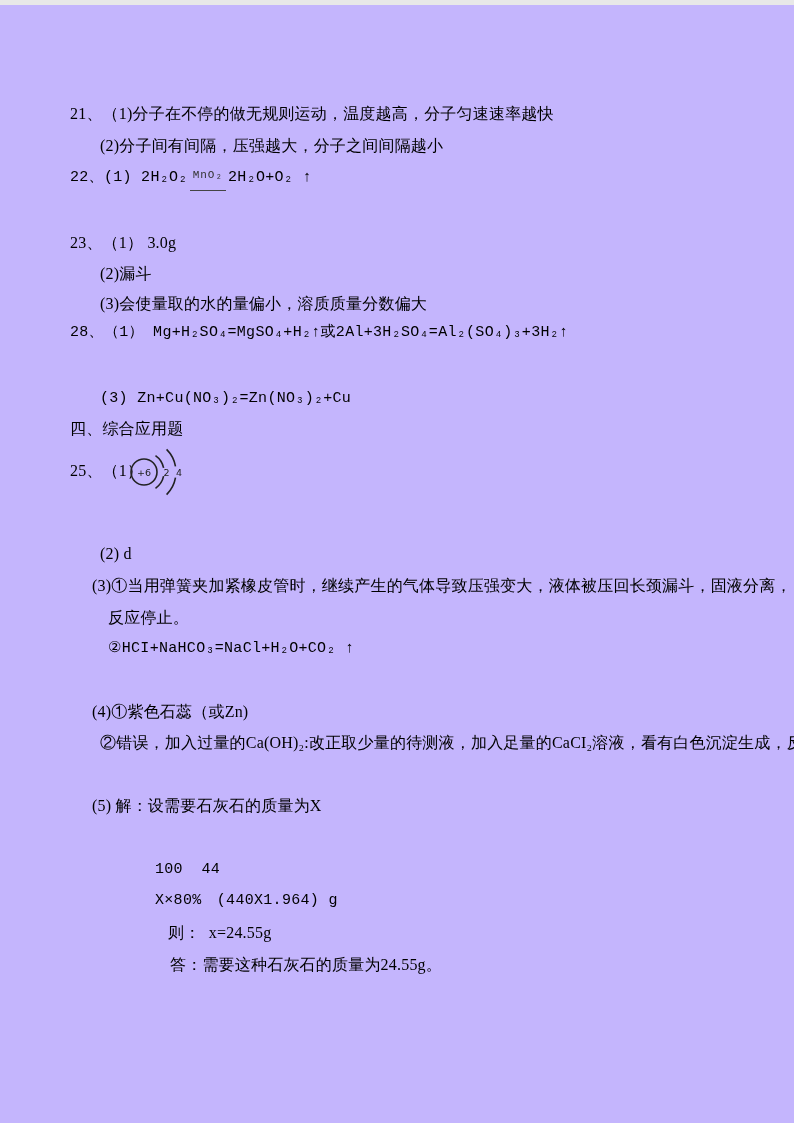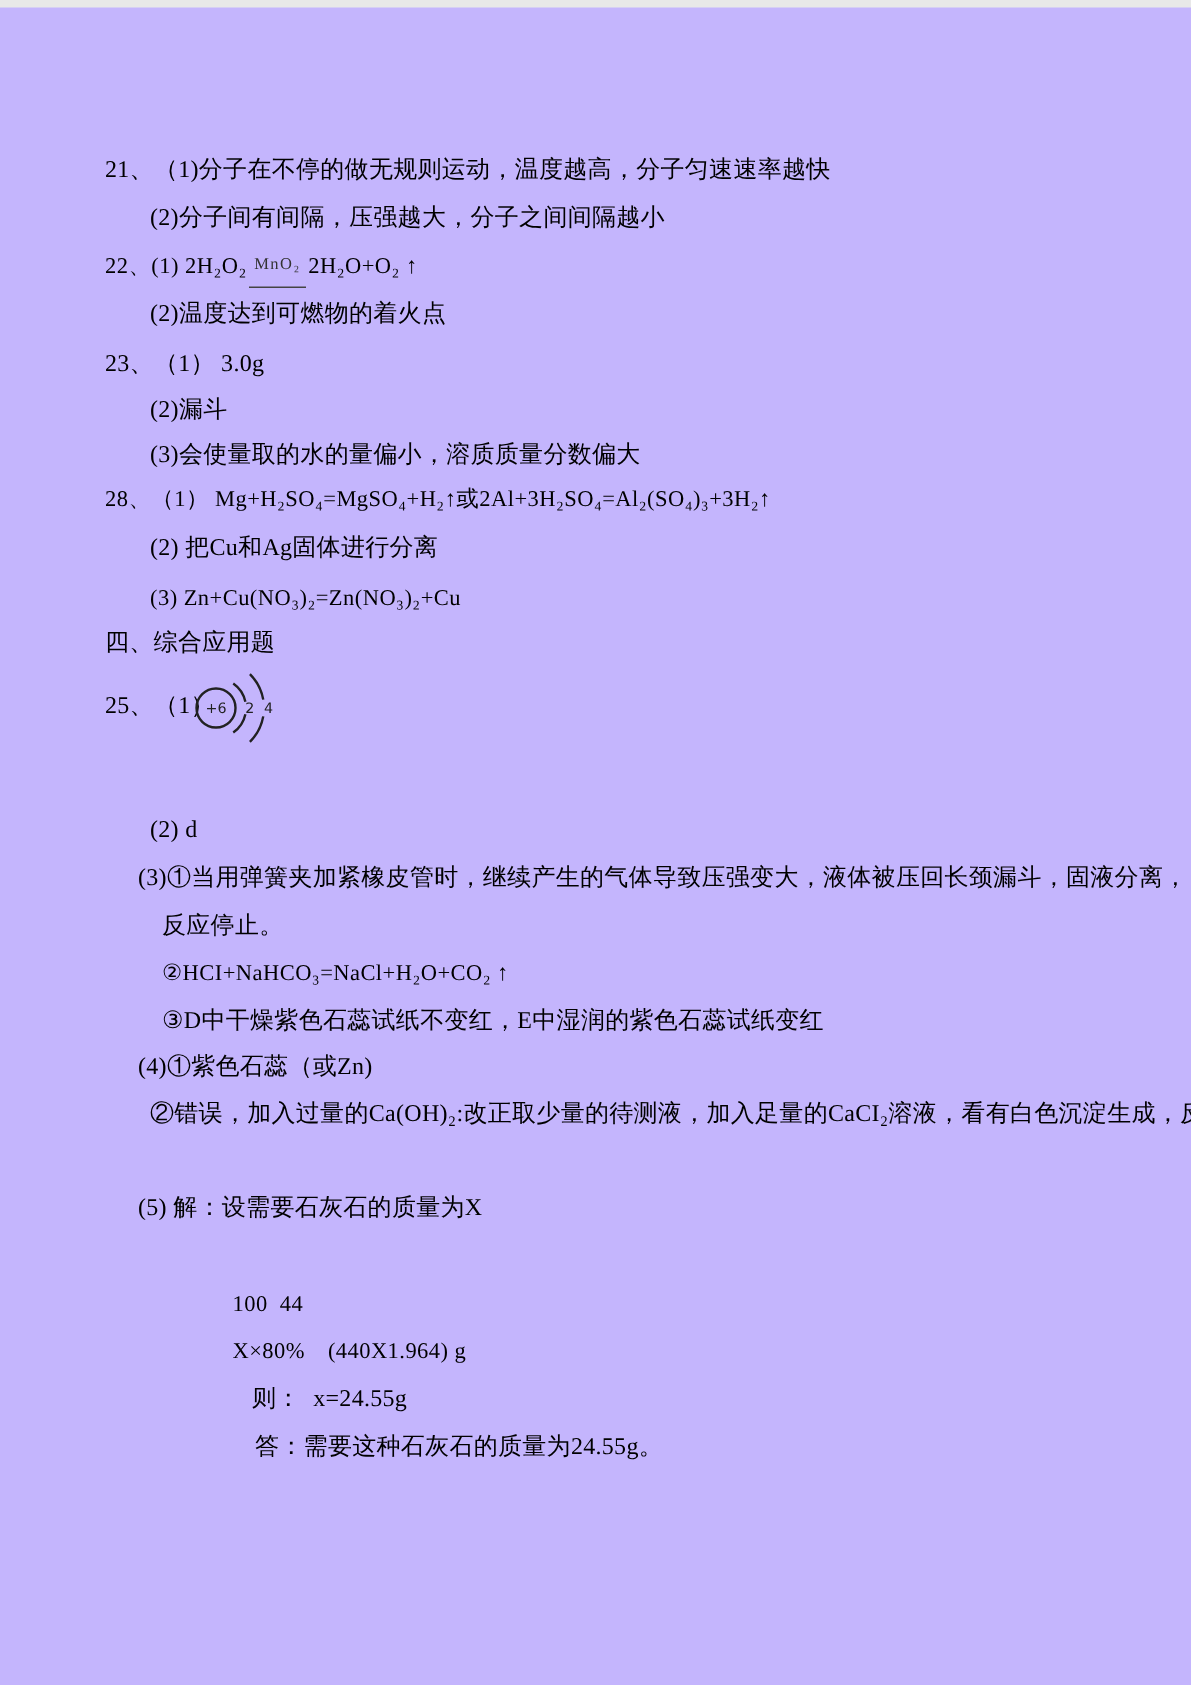--- a/index.html
+++ b/index.html
@@ -15,20 +15,21 @@
   .line{
     position:absolute;
     font-size:16px;
     line-height:22px;
     white-space:pre;
     letter-spacing:0.2px;
   }
   .eq{
     font-size:15px;
     letter-spacing:0.3px;
+    font-family:Liberation Mono, monospace;
   }
   .cond{
     display:inline-block;
     border-bottom:1px solid #444;
     margin:0 2px;
     padding:0 3px 1px 3px;
     vertical-align:baseline;
   }
   .cond-text{
     font-size:11px;
@@ -48,28 +49,26 @@
 </head>
 <body>
 
 <div class="page">
 
   <div class="line" style="top:98px;left:70px">21、（1)分子在不停的做无规则运动，温度越高，分子匀速速率越快</div>
   <div class="line" style="top:130px;left:100px">(2)分子间有间隔，压强越大，分子之间间隔越小</div>
 
   <div class="line eq" style="top:162px;left:70px"><span>22、(1) 2H₂O₂</span><span class="cond"><span class="cond-text">MnO₂</span></span><span>2H₂O+O₂ ↑</span></div>
 
-  <div class="line" style="top:194px;left:100px">(2)温度达到可燃物的着火点</div>
 
   <div class="line" style="top:227px;left:70px">23、（1） 3.0g</div>
   <div class="line" style="top:258px;left:100px">(2)漏斗</div>
   <div class="line" style="top:288px;left:100px">(3)会使量取的水的量偏小，溶质质量分数偏大</div>
 
   <div class="line eq" style="top:317px;left:70px">28、（1） Mg+H₂SO₄=MgSO₄+H₂↑或2Al+3H₂SO₄=Al₂(SO₄)₃+3H₂↑</div>
-  <div class="line" style="top:350px;left:100px">(2) 把Cu和Ag固体进行分离</div>
   <div class="line eq" style="top:383px;left:100px">(3) Zn+Cu(NO₃)₂=Zn(NO₃)₂+Cu</div>
 
   <div class="line" style="top:413px;left:70px">四、综合应用题</div>
 
   <div class="line" style="top:455px;left:70px">25、（1）</div>
 
   <svg class="atom-svg" width="78" height="66" viewBox="0 0 78 66">
     <circle cx="26" cy="31" r="13" fill="none" stroke="#222" stroke-width="1.6"></circle>
     <text x="26" y="34.5" font-size="9.5" text-anchor="middle" fill="#222">+6</text>
     <path d="M 37.5,14.6 A 20,20 0 0 1 45.6,26.8" fill="none" stroke="#222" stroke-width="1.6"></path>
@@ -78,21 +77,20 @@
     <path d="M 48.6,8.4 A 32,32 0 0 1 57.5,25.4" fill="none" stroke="#222" stroke-width="1.6"></path>
     <path d="M 57.5,36.6 A 32,32 0 0 1 48.6,53.6" fill="none" stroke="#222" stroke-width="1.6"></path>
     <text x="61" y="34.5" font-size="9.5" text-anchor="middle" fill="#222">4</text>
   </svg>
 
   <div class="line" style="top:538px;left:100px">(2) d</div>
 
   <div class="line" style="top:570px;left:92px">(3)①当用弹簧夹加紧橡皮管时，继续产生的气体导致压强变大，液体被压回长颈漏斗，固液分离，</div>
   <div class="line" style="top:602px;left:108px">反应停止。</div>
   <div class="line eq" style="top:633px;left:108px">②HCI+NaHCO₃=NaCl+H₂O+CO₂ ↑</div>
-  <div class="line" style="top:665px;left:108px">③D中干燥紫色石蕊试纸不变红，E中湿润的紫色石蕊试纸变红</div>
 
   <div class="line" style="top:696px;left:92px">(4)①紫色石蕊（或Zn)</div>
   <div class="line" style="top:727px;left:100px">②错误，加入过量的Ca(OH)₂:改正取少量的待测液，加入足量的CaCI₂溶液，看有白色沉淀生成，反</div>
 
   <div class="line" style="top:790px;left:92px">(5) 解：设需要石灰石的质量为X</div>
   <div class="line eq" style="top:854px;left:155px">100  44</div>
   <div class="line eq" style="top:885px;left:155px">X×80%　(440X1.964) g</div>
   <div class="line" style="top:917px;left:168px">则：  x=24.55g</div>
   <div class="line" style="top:949px;left:170px">答：需要这种石灰石的质量为24.55g。</div>
 

